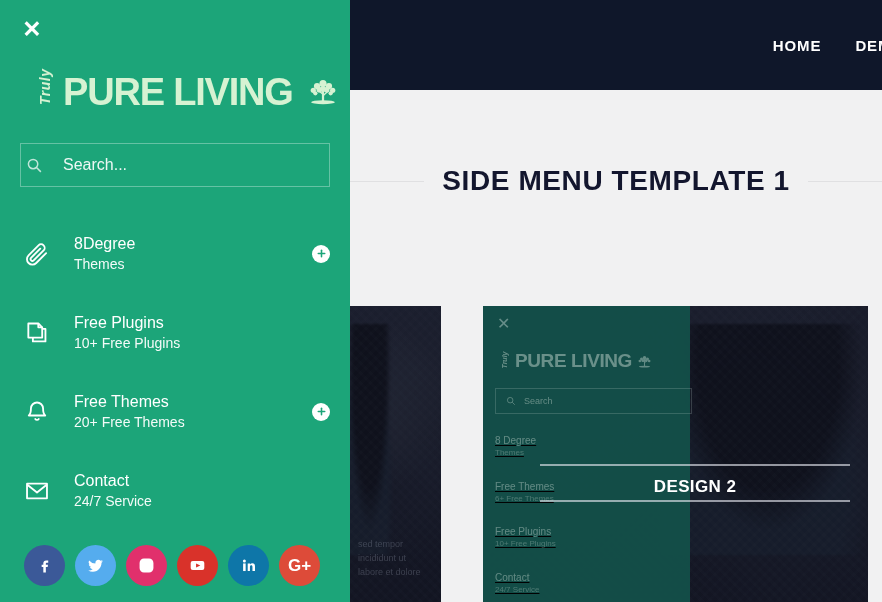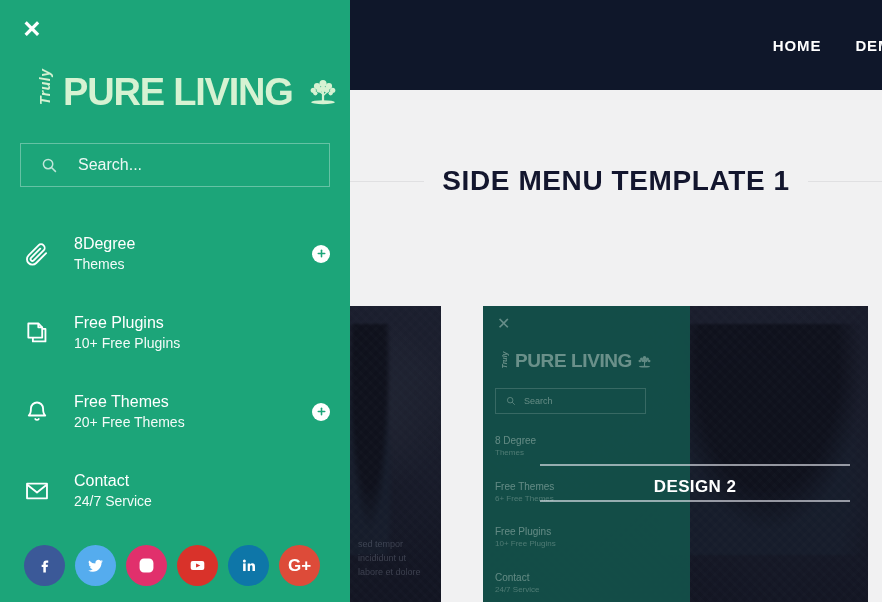--- a/index.html
+++ b/index.html
@@ -96,28 +96,28 @@
     color: rgba(205,225,215,.5); font-size: 7px; font-weight: bold; font-style: italic;
     transform: rotate(-90deg); transform-origin: center; white-space: nowrap;
     width: 14px; text-align: center;
   }
   .mini-wordmark {
     color: rgba(205,225,215,.5); font-size: 19px; font-weight: bold; letter-spacing: -.4px;
     white-space: nowrap;
   }
   .mini-tree { width: 17px; height: 17px; opacity: .45; }
   .mini-search {
-    position: absolute; left: 12px; top: 82px; width: 151px; height: 26px;
+    position: absolute; left: 12px; top: 82px; width: 197px; height: 26px;
     border: 1px solid rgba(200,220,212,.22); display: flex; align-items: center; gap: 8px;
     padding: 0 10px;
   }
   .mini-search-icon { width: 10px; height: 10px; opacity: .45; }
   .mini-search-text { color: rgba(200,220,212,.48); font-size: 9px; }
   .mini-items { position: absolute; left: 12px; top: 128px; right: 10px; }
-  .mini-item { margin-bottom: 21px; }
+  .mini-item { margin-bottom: 21px; text-decoration: underline; }
   .mini-item-title { color: rgba(205,225,215,.46); font-size: 10px; line-height: 1.3; }
   .mini-item-sub { color: rgba(195,215,206,.36); font-size: 8px; line-height: 1.45; }
 
   .design-label {
     position: absolute; left: 57px; top: 158px; width: 310px;
     text-align: center;
   }
   .design-rule { height: 2px; background: rgba(230,232,240,.62); }
   .design-text {
     color: #ffffff; font-size: 17px; font-weight: bold; letter-spacing: .4px;
@@ -145,21 +145,21 @@
   }
   .logo-wordmark {
     color: #d6f2d2; font-size: 38px; font-weight: bold; letter-spacing: -1.2px;
     white-space: nowrap; line-height: 1;
   }
   .logo-tree { width: 34px; height: 34px; margin-left: 8px; }
 
   .search-box {
     position: absolute; left: 20px; top: 143px; width: 310px; height: 44px;
     border: 1px solid rgba(255,255,255,.32);
-    display: flex; align-items: center; padding: 0 20px;
+    display: flex; align-items: center; padding: 0 5px;
     background: transparent;
   }
   .search-icon { width: 17px; height: 17px; opacity: .72; flex: none; }
   .search-input {
     border: 0; outline: 0; background: transparent; margin-left: 20px;
     color: #ffffff; font-size: 16px; font-family: "Liberation Sans", sans-serif;
     width: 220px;
   }
   .search-input::placeholder { color: #ffffff; opacity: .92; }
 

